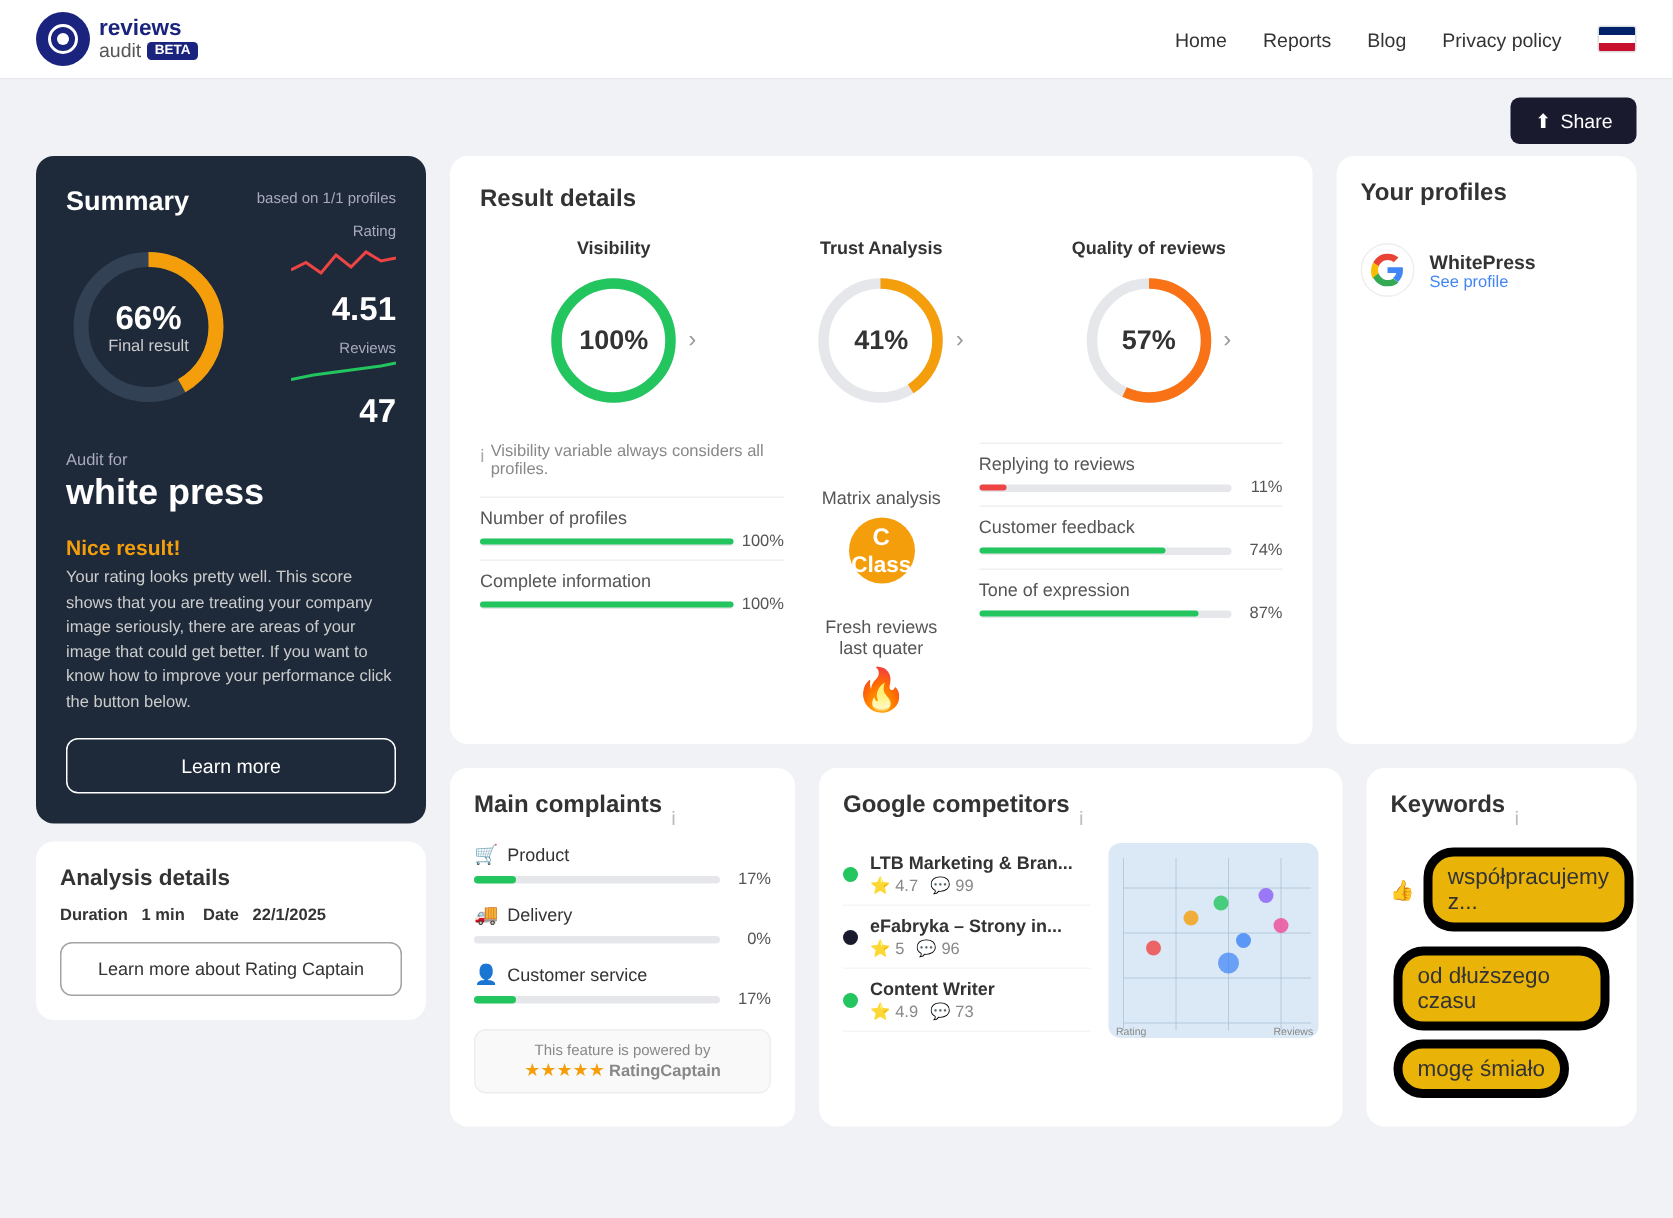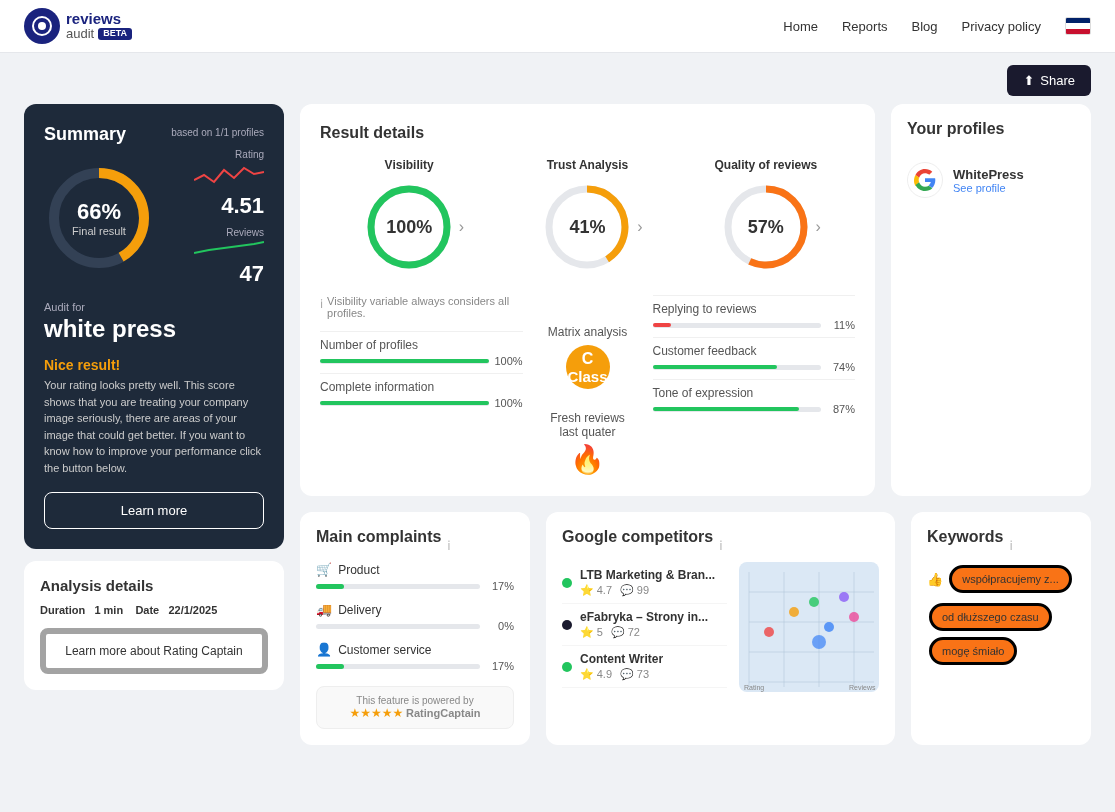--- a/index.html
+++ b/index.html
@@ -47,21 +47,21 @@
     .company-name { font-size: 24px; font-weight: 700; margin-top: 2px; }
     .nice-result { margin-top: 14px; }
     .nice-result-title { color: #f59e0b; font-weight: 700; font-size: 14px; }
     .nice-result-text { font-size: 11px; color: #ccc; margin-top: 4px; line-height: 1.5; }
     .learn-more-btn { width: 100%; margin-top: 16px; background: transparent; border: 1px solid #fff; color: #fff; padding: 10px; border-radius: 8px; cursor: pointer; font-size: 13px; }
 
     .analysis-card { background: #fff; border-radius: 12px; padding: 16px; }
     .analysis-title { font-size: 15px; font-weight: 700; margin-bottom: 10px; }
     .analysis-meta { font-size: 11px; color: #666; }
     .analysis-meta span { font-weight: 600; color: #333; }
-    .rating-captain-btn { width: 100%; margin-top: 12px; background: #fff; border: 6px solid #a3a3a3; color: #333; padding: 10px; border-radius: 8px; cursor: pointer; font-size: 12px; }
+    .rating-captain-btn { width: 100%; margin-top: 12px; background: #fff; border: 1px solid #a3a3a3; color: #333; padding: 10px; border-radius: 8px; cursor: pointer; font-size: 12px; }
 
     
     .content { flex: 1; display: flex; flex-direction: column; gap: 16px; }
     .content-top { display: flex; gap: 16px; }
     .result-details-card { flex: 1; background: #fff; border-radius: 12px; padding: 20px; }
     .profiles-card { width: 200px; background: #fff; border-radius: 12px; padding: 16px; }
 
     .card-title { font-size: 16px; font-weight: 700; margin-bottom: 16px; }
 
     
@@ -103,21 +103,21 @@
     .competitors-inner { display: flex; gap: 12px; }
     .competitors-list { flex: 1; }
     .competitor-item { display: flex; align-items: center; gap: 8px; padding: 6px 0; border-bottom: 1px solid #f5f5f5; }
     .comp-dot { width: 10px; height: 10px; border-radius: 50%; flex-shrink: 0; }
     .comp-info { flex: 1; }
     .comp-name { font-size: 12px; font-weight: 600; color: #333; }
     .comp-meta { display: flex; gap: 8px; font-size: 11px; color: #888; margin-top: 2px; }
     .comp-scatter { width: 140px; height: 130px; border-radius: 8px; background: #dbe8f5; flex-shrink: 0; overflow: hidden; }
 
     
-    .keyword-badge { display: inline-block; background: #f97316; border: 3px solid #000000; border-radius: 20px; padding: 5px 10px; font-size: 11px; margin: 3px 2px; cursor: pointer; }
+    .keyword-badge { display: inline-block; background: #eab308; border: 6px solid #000000; border-radius: 20px; padding: 5px 10px; font-size: 15px; margin: 3px 2px; cursor: pointer; }
     .thumbs-icon { color: #22c55e; font-size: 13px; margin-right: 4px; }
 
     
     ::-webkit-scrollbar { width: 6px; }
     ::-webkit-scrollbar-thumb { background: #ccc; border-radius: 3px; }
 
     .profiles-list { max-height: 200px; overflow-y: auto; }
     .profile-item { display: flex; align-items: center; gap: 10px; padding: 8px 0; }
     .profile-logo { width: 36px; height: 36px; border-radius: 50%; background: #fff; border: 1px solid #eee; display: flex; align-items: center; justify-content: center; font-size: 18px; }
     .profile-info { flex: 1; }
@@ -443,21 +443,21 @@
                   <span>💬 99</span>
                 </div>
               </div>
             </div>
             <div class="competitor-item">
               <div class="comp-dot" style="background:#1a1a2e;"></div>
               <div class="comp-info">
                 <div class="comp-name">eFabryka – Strony in...</div>
                 <div class="comp-meta">
                   <span>⭐ 5</span>
-                  <span>💬 72</span>
+                  <span>💬 96</span>
                 </div>
               </div>
             </div>
             <div class="competitor-item">
               <div class="comp-dot" style="background:#22c55e;"></div>
               <div class="comp-info">
                 <div class="comp-name">Content Writer</div>
                 <div class="comp-meta">
                   <span>⭐ 4.9</span>
                   <span>💬 73</span>

